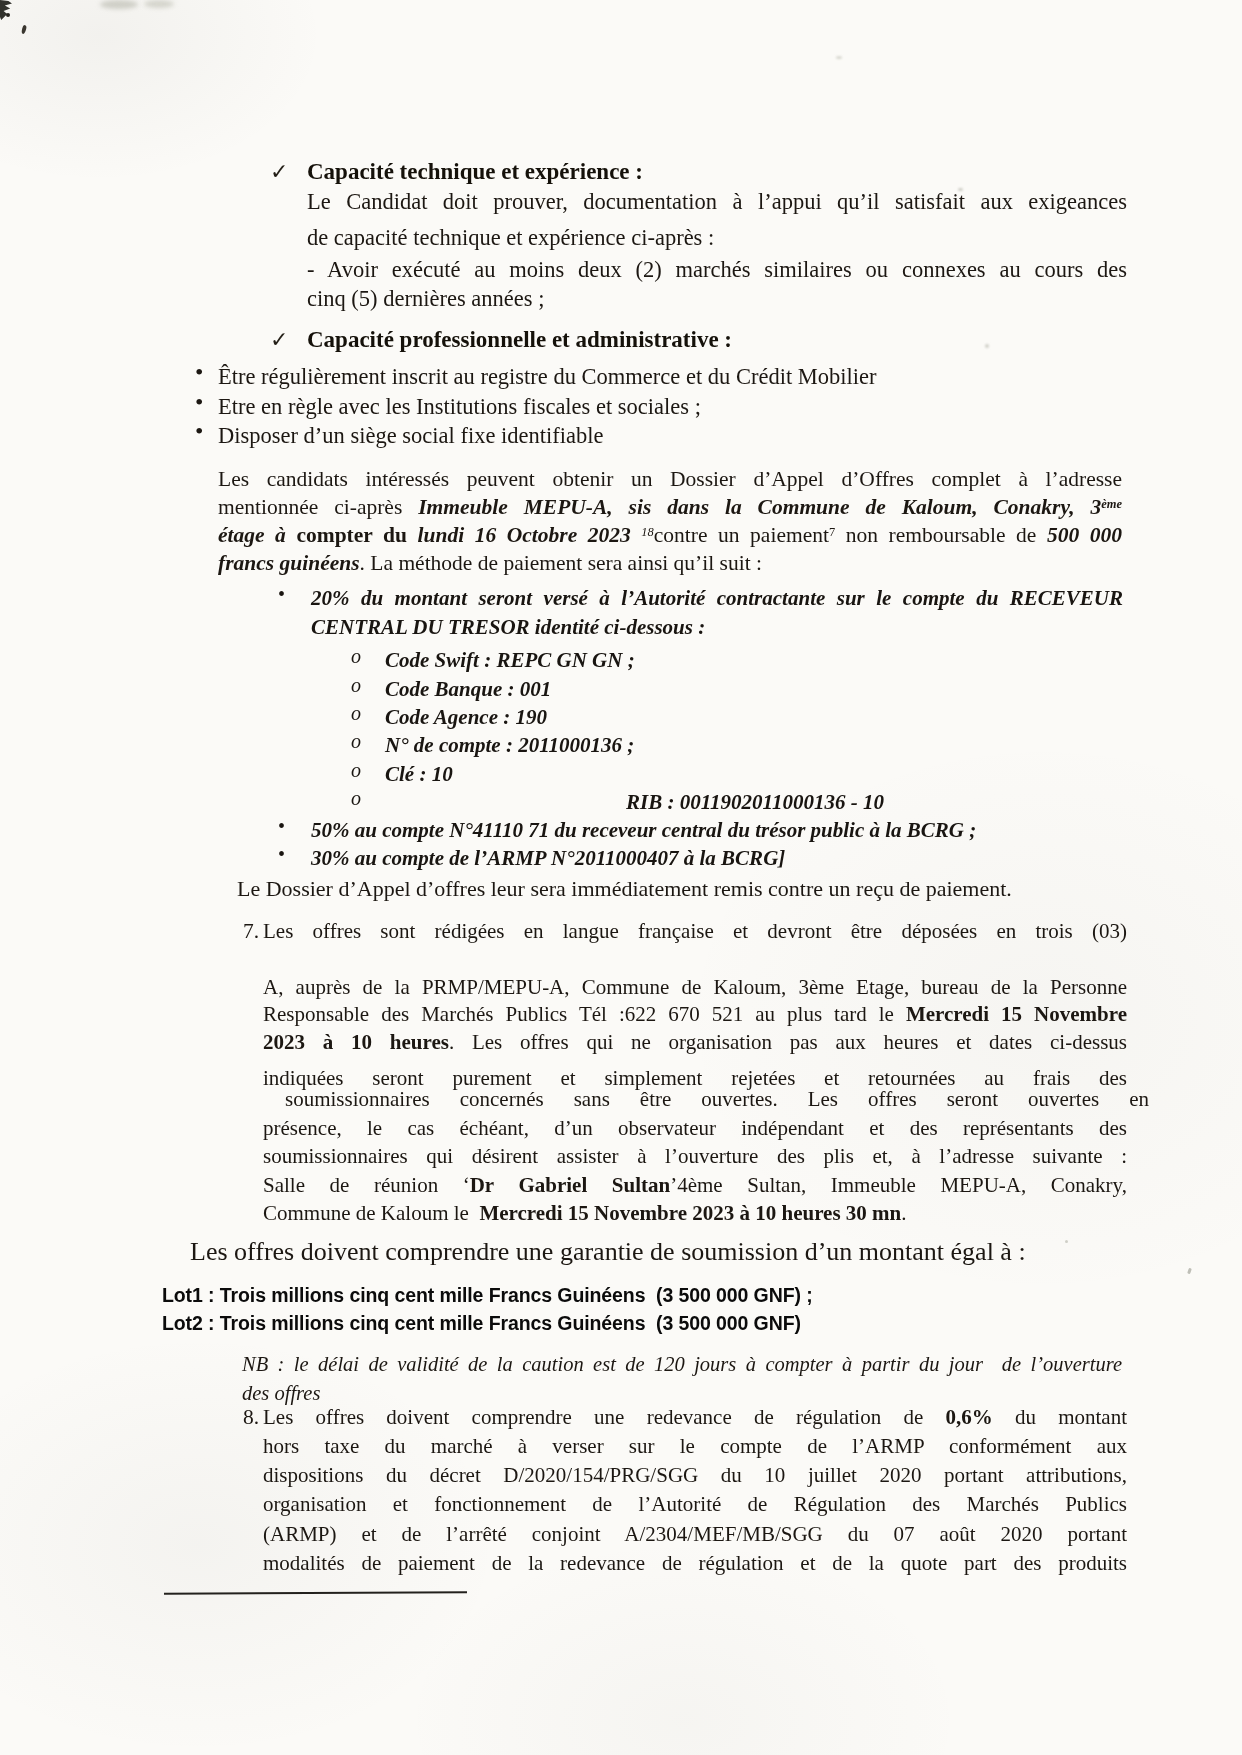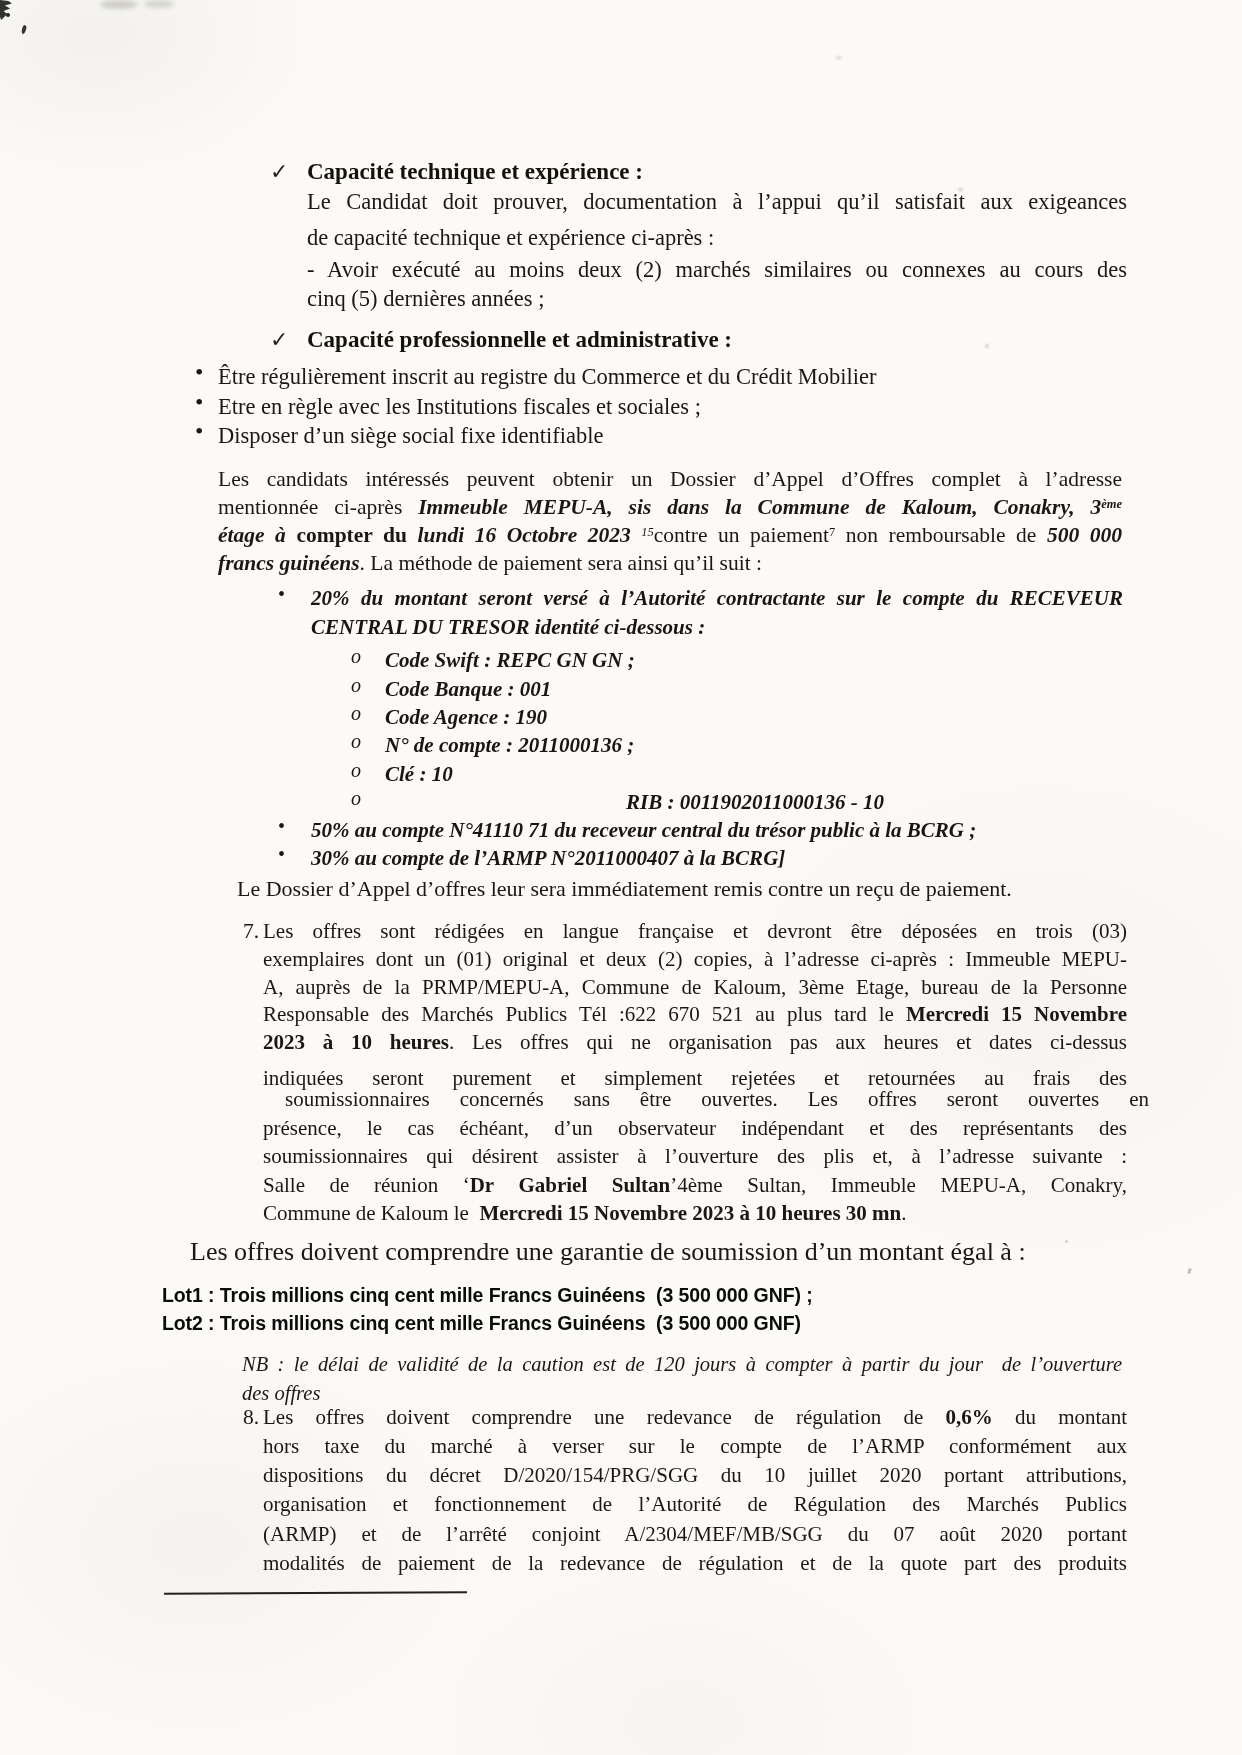--- a/index.html
+++ b/index.html
@@ -87,21 +87,21 @@
 
   <span class="mark bdot" style="left:195px;top:359px;">•</span>
   <div class="t sA" style="left:218px;top:363px;width:910px;">Être régulièrement inscrit au registre du Commerce et du Crédit Mobilier</div>
   <span class="mark bdot" style="left:195px;top:389px;">•</span>
   <div class="t sA" style="left:218px;top:393px;width:910px;">Etre en règle avec les Institutions fiscales et sociales ;</div>
   <span class="mark bdot" style="left:195px;top:418px;">•</span>
   <div class="t sA" style="left:218px;top:422px;width:910px;">Disposer d’un siège social fixe identifiable</div>
 
   <div class="t sB j" style="left:218px;top:466px;width:904px;">Les candidats intéressés peuvent obtenir un Dossier d’Appel d’Offres complet à l’adresse</div>
   <div class="t sB j" style="left:218px;top:494px;width:904px;"><span>mentionnée ci-après </span><span class="bi">Immeuble MEPU-A, sis dans la Commune de Kaloum, Conakry, 3</span><span class="bi sup">ème</span></div>
-  <div class="t sB j" style="left:218px;top:522px;width:904px;"><span class="bi">étage à </span><span class="b">compter du </span><span class="bi">lundi 16 Octobre 2023 </span><span class="i sup">15</span><span>contre un paiement</span><span class="sup">7</span><span> non remboursable de </span><span class="bi">500 000</span></div>
+  <div class="t sB j" style="left:218px;top:522px;width:904px;"><span class="bi">étage à </span><span class="b">compter du </span><span class="bi">lundi 16 Octobre 2023 </span><span class="i sup">18</span><span>contre un paiement</span><span class="sup">7</span><span> non remboursable de </span><span class="bi">500 000</span></div>
   <div class="t sB" style="left:218px;top:550px;width:904px;"><span class="bi">francs guinéens</span><span>. La méthode de paiement sera ainsi qu’il suit :</span></div>
 
   <span class="mark pdot" style="left:278px;top:583px;">•</span>
   <div class="t sPay j" style="left:311px;top:586px;width:812px;">20% du montant seront versé à l’Autorité contractante sur le compte du RECEVEUR</div>
   <div class="t sPay" style="left:311px;top:615px;width:812px;">CENTRAL DU TRESOR identité ci-dessous :</div>
 
   <span class="mark odot" style="left:351px;top:645px;">o</span>
   <div class="t sPay" style="left:385px;top:648px;width:740px;">Code Swift : REPC GN GN ;</div>
   <span class="mark odot" style="left:351px;top:674px;">o</span>
   <div class="t sPay" style="left:385px;top:677px;width:740px;">Code Banque : 001</div>
@@ -116,21 +116,20 @@
 
   <span class="mark pdot" style="left:278px;top:815px;">•</span>
   <div class="t sPay" style="left:311px;top:818px;width:812px;">50% au compte N°41110 71 du receveur central du trésor public à la BCRG ;</div>
   <span class="mark pdot" style="left:278px;top:843px;">•</span>
   <div class="t sPay" style="left:311px;top:846px;width:812px;">30% au compte de l’ARMP N°2011000407 à la BCRG]</div>
 
   <div class="t sDos" style="left:237px;top:876px;width:900px;">Le Dossier d’Appel d’offres leur sera immédiatement remis contre un reçu de paiement.</div>
 
   <span class="mark num" style="left:243px;top:919px;">7.</span>
   <div class="t sC j" style="left:263px;top:919px;width:864px;">Les offres sont rédigées en langue française et devront être déposées en trois (03)</div>
-  <div class="t sC j" style="left:263px;top:947px;width:864px;">exemplaires dont un (01) original et deux (2) copies, à l’adresse ci-après : Immeuble MEPU-</div>
   <div class="t sC j" style="left:263px;top:975px;width:864px;">A, auprès de la PRMP/MEPU-A, Commune de Kaloum, 3ème Etage, bureau de la Personne</div>
   <div class="t sC j" style="left:263px;top:1002px;width:864px;"><span>Responsable des Marchés Publics Tél :622 670 521 au plus tard le </span><span class="b">Mercredi 15 Novembre</span></div>
   <div class="t sC j" style="left:263px;top:1030px;width:864px;"><span class="b">2023 à 10 heures</span><span>. Les offres qui ne organisation pas aux heures et dates ci-dessus</span></div>
   <div class="t sC j" style="left:263px;top:1066px;width:864px;">indiquées seront purement et simplement rejetées et retournées au frais des</div>
   <div class="t sC j" style="left:263px;top:1087px;width:864px;margin-left:22px;">soumissionnaires concernés sans être ouvertes. Les offres seront ouvertes en</div>
   <div class="t sC j" style="left:263px;top:1116px;width:864px;">présence, le cas échéant, d’un observateur indépendant et des représentants des</div>
   <div class="t sC j" style="left:263px;top:1144px;width:864px;">soumissionnaires qui désirent assister à l’ouverture des plis et, à l’adresse suivante :</div>
   <div class="t sC j" style="left:263px;top:1173px;width:864px;"><span>Salle de réunion ‘</span><span class="b">Dr Gabriel Sultan</span><span>’4ème Sultan, Immeuble MEPU-A, Conakry,</span></div>
   <div class="t sC" style="left:263px;top:1201px;width:864px;"><span>Commune de Kaloum le &nbsp;</span><span class="b">Mercredi 15 Novembre 2023 à 10 heures 30 mn</span><span>.</span></div>
 

